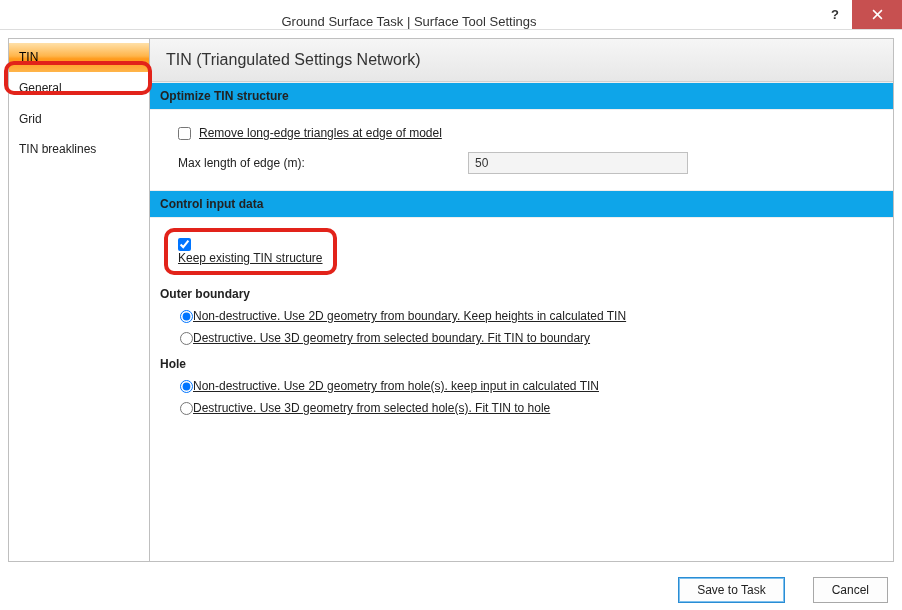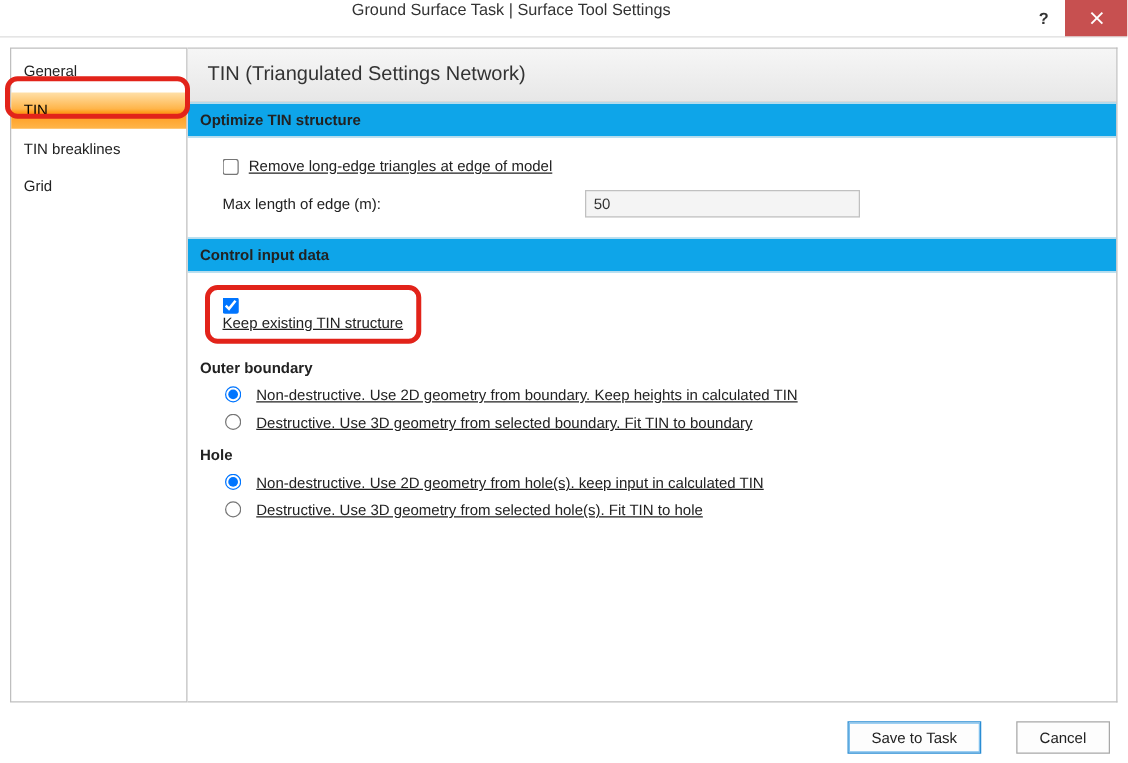--- a/index.html
+++ b/index.html
@@ -10,21 +10,21 @@
     color: #222;
     width: 902px;
     height: 610px;
     overflow: hidden;
   }
   .titlebar {
     height: 30px;
     background: #fff;
     border-bottom: 1px solid #ddd;
     display: flex;
-    align-items: flex-start;
+    align-items: flex-end;
     position: relative;
   }
   .titlebar-title {
     flex: 1;
     text-align: center;
     font-size: 13px;
     color: #333;
   }
   .titlebar-controls {
     display: flex;
@@ -129,21 +129,21 @@
     color: #333;
     padding: 2px 6px;
     font-size: 12px;
   }
   .subhead {
     font-weight: bold;
     font-size: 12px;
     margin: 6px 0 6px 10px;
   }
   .radio-group { margin-left: 30px; margin-bottom: 12px; }
-  .radio-row { display: flex; align-items: flex-start; gap: 12px; margin: 8px 0; }
+  .radio-row { display: flex; align-items: center; gap: 0; margin: 8px 0; }
   input[type=checkbox], input[type=radio] { width: 13px; height: 13px; }
   .highlight-checkbox {
     border: 4px solid #e2231a;
     border-radius: 10px;
     padding: 6px 10px;
     display: inline-flex;
     align-items: flex-start;
     gap: 0;
     margin-left: -14px;
     flex-direction: column;
@@ -181,24 +181,24 @@
       <svg viewBox="0 0 10 10">
           <line x1="1" y1="1" x2="9" y2="9" stroke="#fff" stroke-width="1.4"></line>
           <line x1="9" y1="1" x2="1" y2="9" stroke="#fff" stroke-width="1.4"></line>
         </svg>
     </div>
   </div>
 </div>
 
 <div class="dialog-body">
   <div class="sidebar-wrap">
+    <div class="sidebar-item selected">TIN</div>
     <div class="sidebar-item">General</div>
-    <div class="sidebar-item selected">TIN</div>
+    <div class="sidebar-item">Grid</div>
     <div class="sidebar-item">TIN breaklines</div>
-    <div class="sidebar-item">Grid</div>
     <div class="highlight-sidebar"></div>
   </div>
 
   <div class="content">
     <div class="content-header">TIN (Triangulated Settings Network)</div>
 
     <div class="section-head">Optimize TIN structure</div>
     <div class="section-body">
       <div class="row">
         <input type="checkbox" style="">

